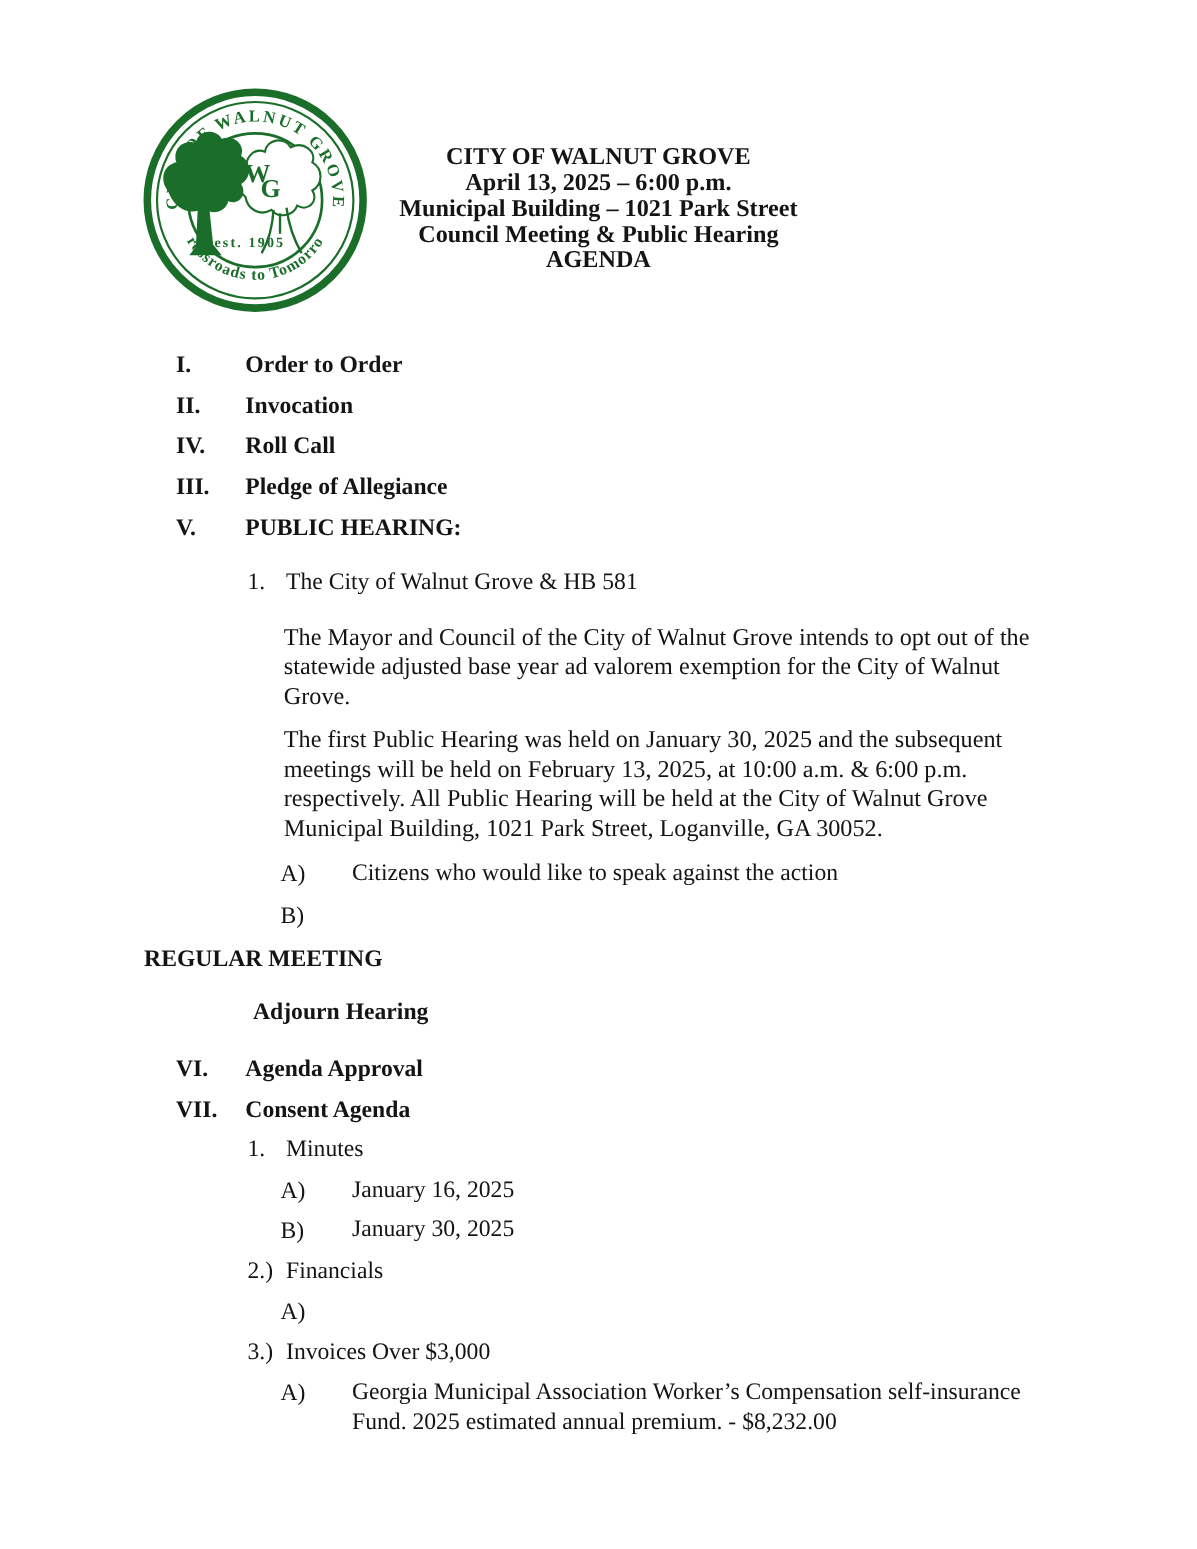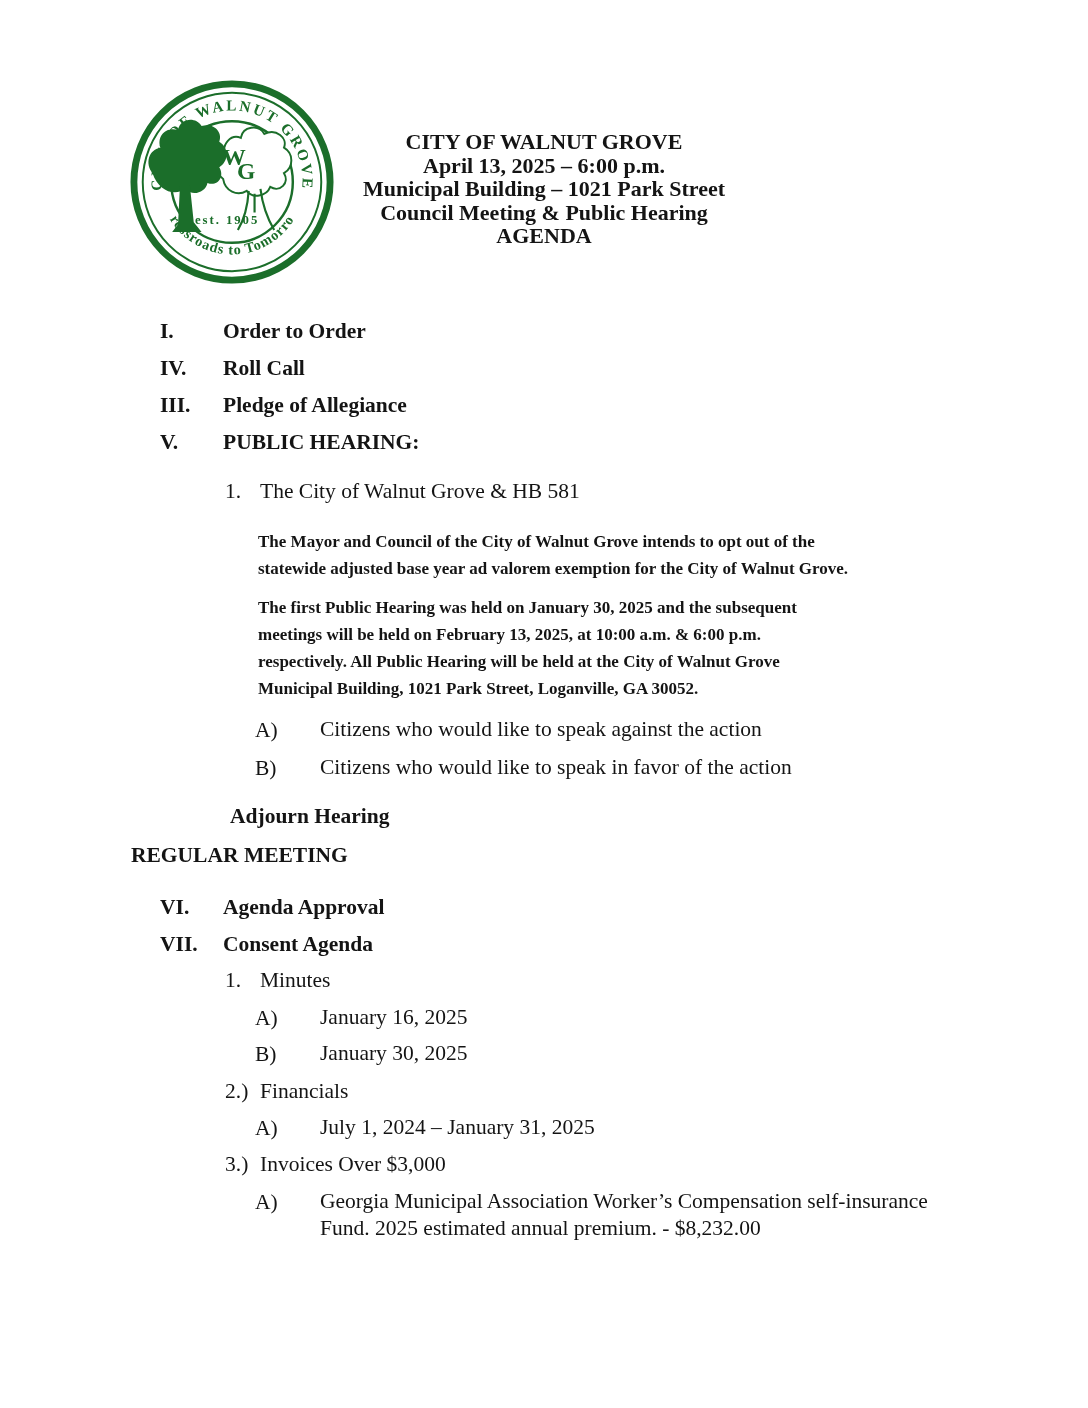--- a/index.html
+++ b/index.html
@@ -25,23 +25,22 @@
   .l1{margin-left:160px;}
   .l1 .num{flex:0 0 63px;}
   .l2{margin-left:225px;}
   .l2 .num{flex:0 0 35px;}
   .l3{margin-left:255px;}
   .l3 .num{flex:0 0 65px;}
   .num{white-space:nowrap;}
   .txt{white-space:pre-line;}
   .para{
     margin-left:258px;width:712px;
-    font-size:17px;line-height:27px;
+    font-size:22px;line-height:27px;
     white-space:pre-line;
-    font-weight:bold;
   }
   .l3 .txt{line-height:27px;}
   .adjourn{margin-left:230px;}
   .regular{margin-left:131px;}
 </style>
 </head>
 <body>
 
 <div class="page">
 
@@ -88,20 +87,24 @@
     <div>AGENDA</div>
   </div>
 
   <div class="doc">
 
     <div class="row l1 b" style="margin-top:317px">
       <span class="num">I.</span>
       <span class="txt">Order to Order</span>
     </div>
     <div class="row l1 b" style="margin-top:9px">
+      <span class="num">II.</span>
+      <span class="txt">Invocation</span>
+    </div>
+    <div class="row l1 b" style="margin-top:9px">
       <span class="num">IV.</span>
       <span class="txt">Roll Call</span>
     </div>
     <div class="row l1 b" style="margin-top:9px">
       <span class="num">III.</span>
       <span class="txt">Pledge of Allegiance</span>
     </div>
     <div class="row l1 b" style="margin-top:9px">
       <span class="num">V.</span>
       <span class="txt">PUBLIC HEARING:</span>
@@ -119,29 +122,28 @@
 meetings will be held on February 13, 2025, at 10:00 a.m. &amp; 6:00 p.m.
 respectively. All Public Hearing will be held at the City of Walnut Grove
 Municipal Building, 1021 Park Street, Loganville, GA 30052.</div>
 
     <div class="row l3" style="margin-top:14px">
       <span class="num">A)</span>
       <span class="txt">Citizens who would like to speak against the action</span>
     </div>
     <div class="row l3" style="margin-top:10px">
       <span class="num">B)</span>
-      <span class="txt">Citizens who would like to speak in favor of the action</span>
+    </div>
+
+    <div class="row regular b" style="margin-top:11px">
+      <span class="txt">REGULAR MEETING</span>
     </div>
 
     <div class="row adjourn b" style="margin-top:20px">
       <span class="txt">Adjourn Hearing</span>
-    </div>
-
-    <div class="row regular b" style="margin-top:11px">
-      <span class="txt">REGULAR MEETING</span>
     </div>
 
     <div class="row l1 b" style="margin-top:24px">
       <span class="num">VI.</span>
       <span class="txt">Agenda Approval</span>
     </div>
     <div class="row l1 b" style="margin-top:9px">
       <span class="num">VII.</span>
       <span class="txt">Consent Agenda</span>
     </div>
@@ -158,21 +160,20 @@
       <span class="num">B)</span>
       <span class="txt">January 30, 2025</span>
     </div>
 
     <div class="row l2" style="margin-top:9px">
       <span class="num">2.)</span>
       <span class="txt">Financials</span>
     </div>
     <div class="row l3" style="margin-top:9px">
       <span class="num">A)</span>
-      <span class="txt">July 1, 2024 – January 31, 2025</span>
     </div>
 
     <div class="row l2" style="margin-top:8px">
       <span class="num">3.)</span>
       <span class="txt">Invoices Over $3,000</span>
     </div>
     <div class="row l3" style="margin-top:10px">
       <span class="num">A)</span>
       <span class="txt">Georgia Municipal Association Worker’s Compensation self-insurance
 Fund. 2025 estimated annual premium. - $8,232.00</span>

